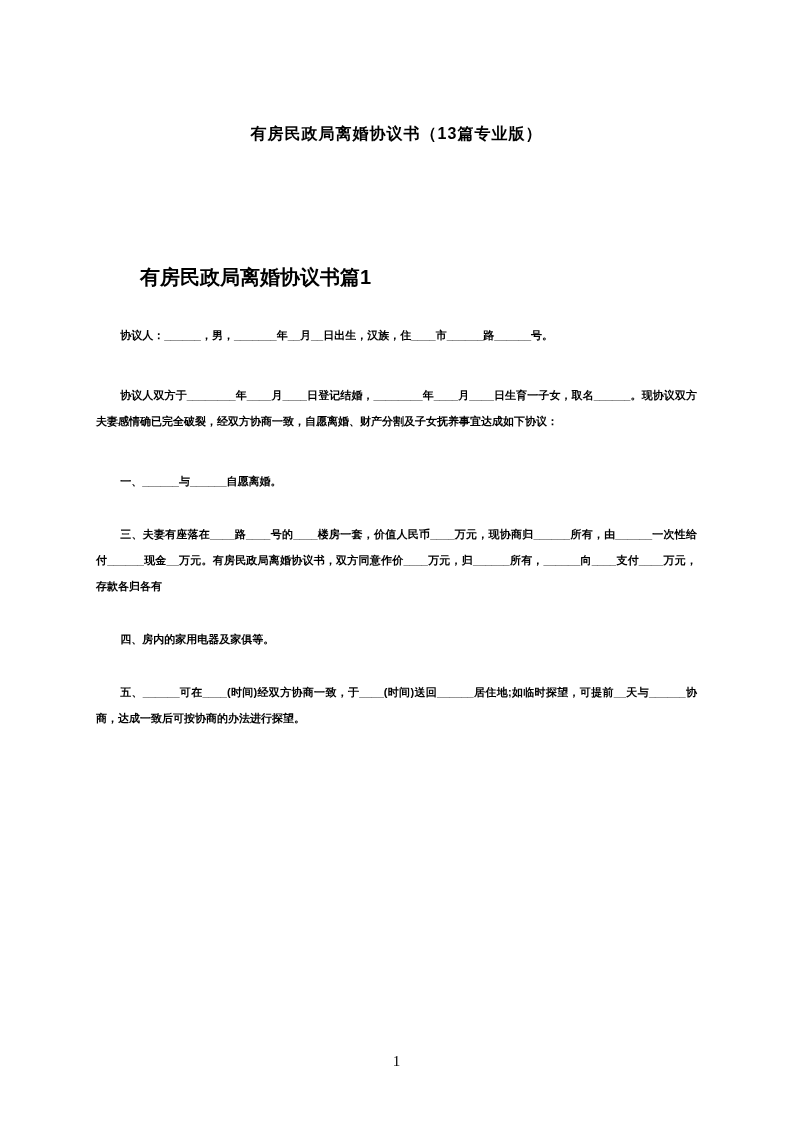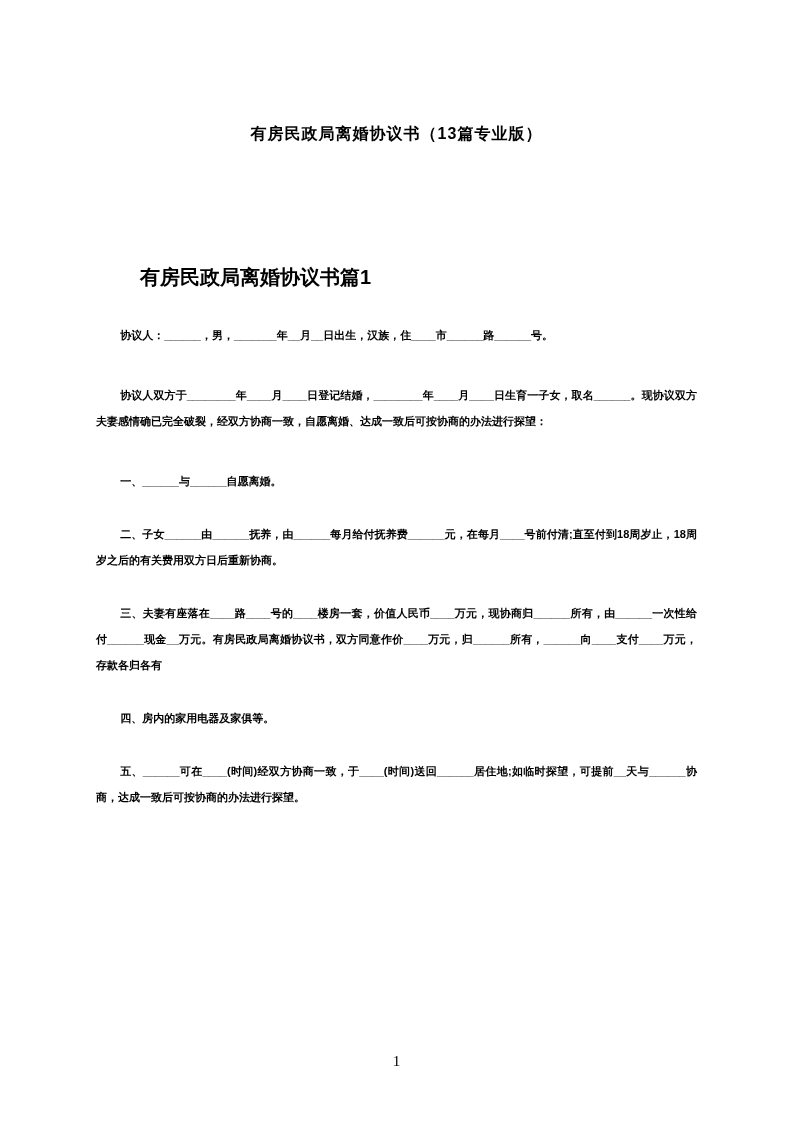--- a/index.html
+++ b/index.html
@@ -58,22 +58,21 @@
 </head>
 <body>
 
 <div class="page">
   <h1 class="doc-title">有房民政局离婚协议书（13篇专业版）</h1>
 
   <div class="content">
     <h2 class="section-heading">有房民政局离婚协议书篇1</h2>
 
     <p class="para gap-lg">协议人：______，男，_______年__月__日出生，汉族，住____市______路______号。</p>
-    <p class="para gap-lg">协议人双方于________年____月____日登记结婚，________年____月____日生育一子女，取名______。现协议双方夫妻感情确已完全破裂，经双方协商一致，自愿离婚、达成一致后可按协商的办法进行探望：</p>
+    <p class="para gap-lg">协议人双方于________年____月____日登记结婚，________年____月____日生育一子女，取名______。现协议双方夫妻感情确已完全破裂，经双方协商一致，自愿离婚、财产分割及子女抚养事宜达成如下协议：</p>
     <p class="para gap-lg">一、______与______自愿离婚。</p>
-    <p class="para">二、子女______由______抚养，由______每月给付抚养费______元，在每月____号前付清;直至付到18周岁止，18周岁之后的有关费用双方日后重新协商。</p>
     <p class="para">三、夫妻有座落在____路____号的____楼房一套，价值人民币____万元，现协商归______所有，由______一次性给付______现金__万元。有房民政局离婚协议书，双方同意作价____万元，归______所有，______向____支付____万元，存款各归各有</p>
     <p class="para">四、房内的家用电器及家俱等。</p>
     <p class="para">五、______可在____(时间)经双方协商一致，于____(时间)送回______居住地;如临时探望，可提前__天与______协商，达成一致后可按协商的办法进行探望。</p>
   </div>
 
   <div class="page-number">1</div>
 </div>
 
 </body></html>

